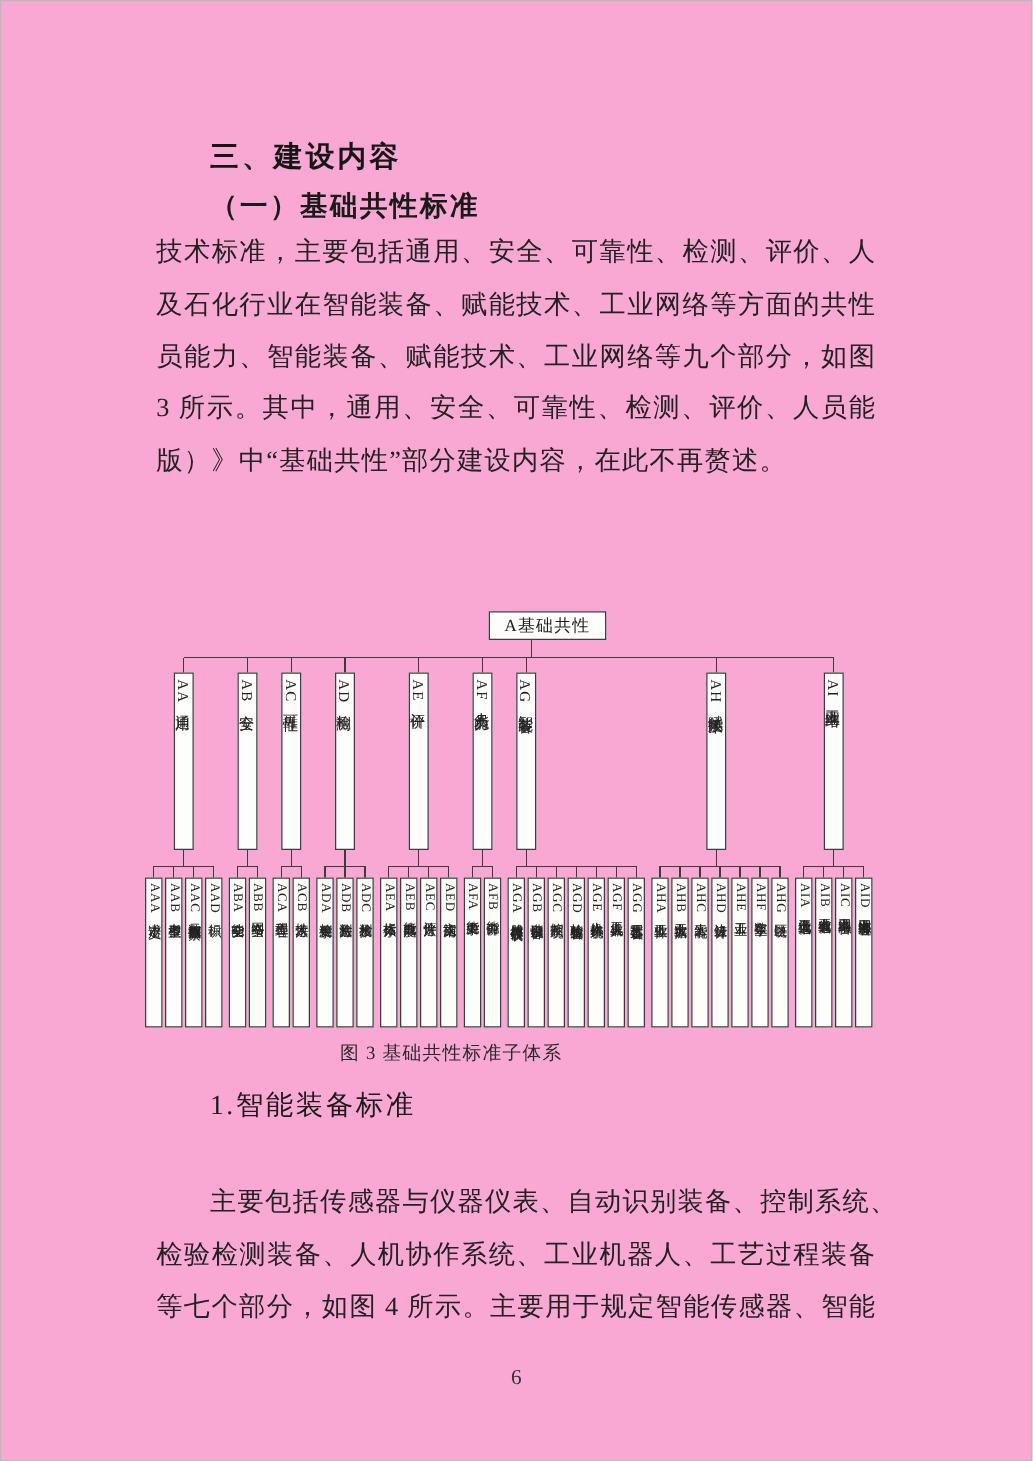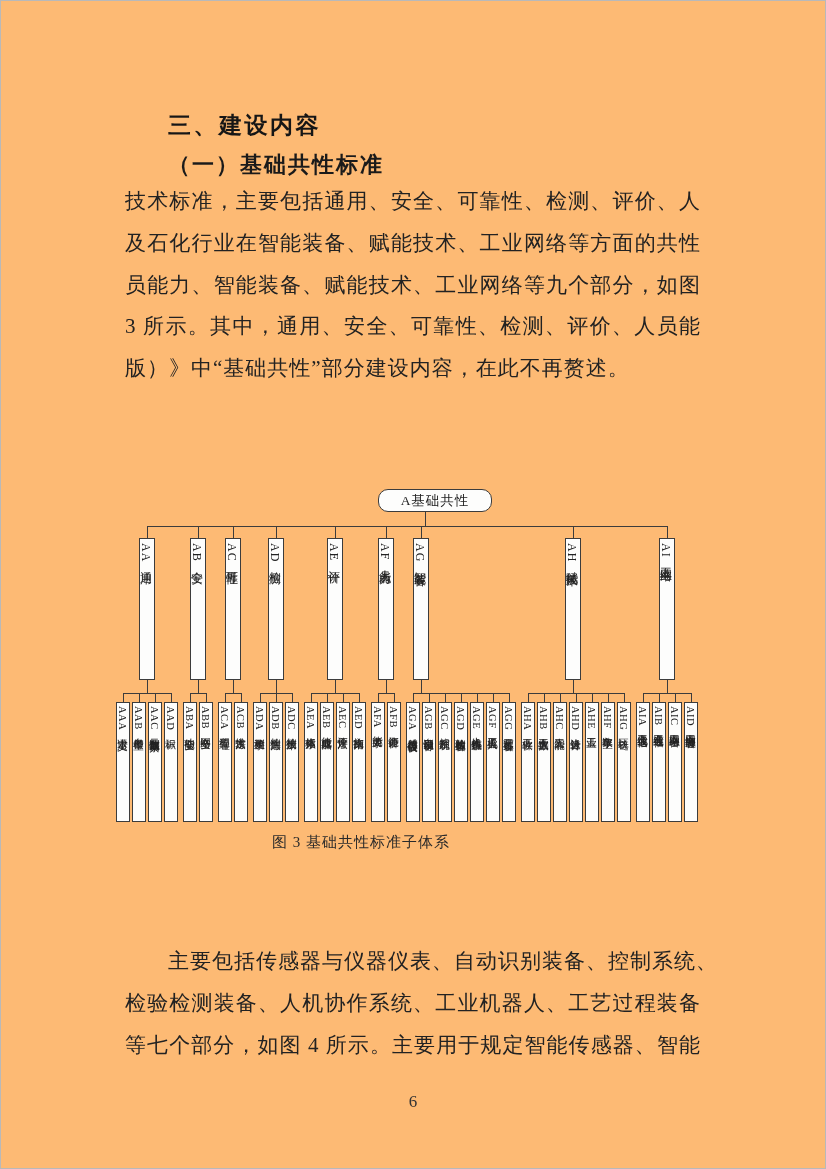--- a/index.html
+++ b/index.html
@@ -1,18 +1,18 @@
 <!DOCTYPE html>
 <html><head>
 <meta charset="utf-8">
 <style>
   html,body { margin:0; padding:0; background:#ffffff; }
   .page {
     position:relative; width:826px; height:1169px;
-    background:#fdba74; color:#1e1e1e;
+    background:#f9a8d4; color:#1e1e1e;
     font-family:"Liberation Serif","DejaVu Serif",serif;
     outline:1px solid #b9b9b9; outline-offset:-1px;
     overflow:hidden;
   }
   .h1 {
     position:absolute; left:168px; top:110px; width:500px;
     font-family:"Liberation Sans","DejaVu Sans",sans-serif;
     font-size:23px; font-weight:bold; letter-spacing:2.5px; color:#161616;
   }
   .h2 {
@@ -132,21 +132,21 @@
         <line x1="479" y1="205" x2="479" y2="214" stroke="#3c3c3c" stroke-width="1" shape-rendering="crispEdges"></line>
         <line x1="495" y1="205" x2="495" y2="214" stroke="#3c3c3c" stroke-width="1" shape-rendering="crispEdges"></line>
         <line x1="511" y1="205" x2="511" y2="214" stroke="#3c3c3c" stroke-width="1" shape-rendering="crispEdges"></line>
         <line x1="554" y1="192" x2="554" y2="205" stroke="#3c3c3c" stroke-width="1" shape-rendering="crispEdges"></line>
         <line x1="530" y1="205" x2="578" y2="205" stroke="#3c3c3c" stroke-width="1" shape-rendering="crispEdges"></line>
         <line x1="530" y1="205" x2="530" y2="214" stroke="#3c3c3c" stroke-width="1" shape-rendering="crispEdges"></line>
         <line x1="546" y1="205" x2="546" y2="214" stroke="#3c3c3c" stroke-width="1" shape-rendering="crispEdges"></line>
         <line x1="562" y1="205" x2="562" y2="214" stroke="#3c3c3c" stroke-width="1" shape-rendering="crispEdges"></line>
         <line x1="578" y1="205" x2="578" y2="214" stroke="#3c3c3c" stroke-width="1" shape-rendering="crispEdges"></line>
       </svg>
-    <div class="dbox rootbox" id="rootbox" style="left: 265px; top: 1px; width: 114px; height: 23px; border-radius: 10px;">A基础共性</div>
+    <div class="dbox rootbox" id="rootbox" style="left: 278px; top: 1px; width: 94px; height: 23px;">A基础共性</div>
   <div class="dbox vbox l2box" style="left: 26px; top: 50px; width: 16px; height: 142px;">AA通用</div>
       <div class="dbox vbox l3box" style="left: 3px; top: 214px; width: 14px; height: 120px;">AAA术语定义</div>
       <div class="dbox vbox l3box" style="left: 19px; top: 214px; width: 14px; height: 120px;">AAB参考模型</div>
       <div class="dbox vbox l3box" style="left: 35px; top: 214px; width: 14px; height: 120px;">AAC元数据与数据字典</div>
       <div class="dbox vbox l3box" style="left: 51px; top: 214px; width: 14px; height: 120px;">AAD标识</div>
       <div class="dbox vbox l2box" style="left: 77px; top: 50px; width: 16px; height: 142px;">AB安全</div>
       <div class="dbox vbox l3box" style="left: 70px; top: 214px; width: 14px; height: 120px;">ABA功能安全</div>
       <div class="dbox vbox l3box" style="left: 86px; top: 214px; width: 14px; height: 120px;">ABB网络安全</div>
       <div class="dbox vbox l2box" style="left: 112px; top: 50px; width: 16px; height: 142px;">AC可靠性</div>
       <div class="dbox vbox l3box" style="left: 105px; top: 214px; width: 14px; height: 120px;">ACA工程管理</div>
@@ -180,20 +180,21 @@
       <div class="dbox vbox l3box" style="left: 488px; top: 214px; width: 14px; height: 120px;">AHF数字孪生</div>
       <div class="dbox vbox l3box" style="left: 504px; top: 214px; width: 14px; height: 120px;">AHG区块链</div>
       <div class="dbox vbox l2box" style="left: 546px; top: 50px; width: 16px; height: 142px;">AI工业网络</div>
       <div class="dbox vbox l3box" style="left: 523px; top: 214px; width: 14px; height: 120px;">AIA工业无线通信</div>
       <div class="dbox vbox l3box" style="left: 539px; top: 214px; width: 14px; height: 120px;">AIB工业有线通信</div>
       <div class="dbox vbox l3box" style="left: 555px; top: 214px; width: 14px; height: 120px;">AIC工业网络融合</div>
       <div class="dbox vbox l3box" style="left: 571px; top: 214px; width: 14px; height: 120px;">AID工业网络资源管理</div>
     </div>
 
   <div class="caption">图 3  基础共性标准子体系</div>
+  <div class="h3">1.智能装备标准</div>
 
   <div class="para" id="para2">
       <div class="line first">主要包括传感器与仪器仪表、自动识别装备、控制系统、</div>
       <div class="line">检验检测装备、人机协作系统、工业机器人、工艺过程装备</div>
       <div class="line">等七个部分，如图 4 所示。主要用于规定智能传感器、智能</div>
     </div>
 
   <div class="pagenum">6</div>
 </div>
 

